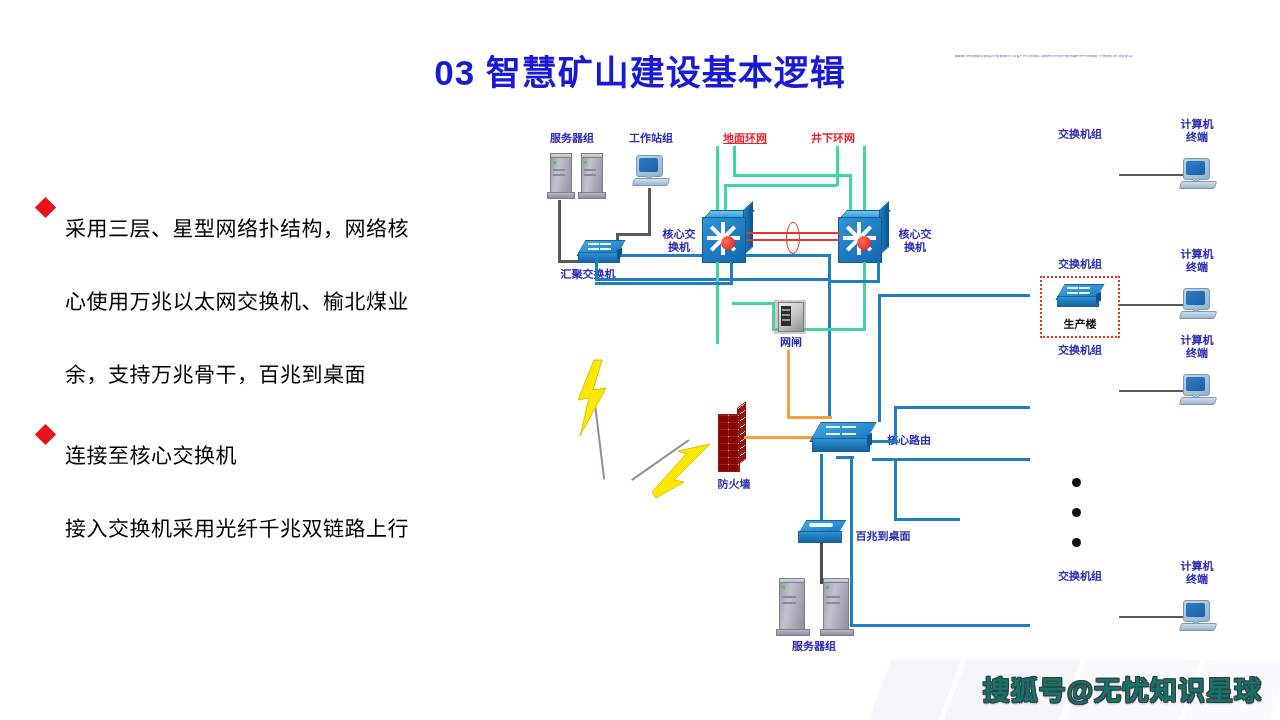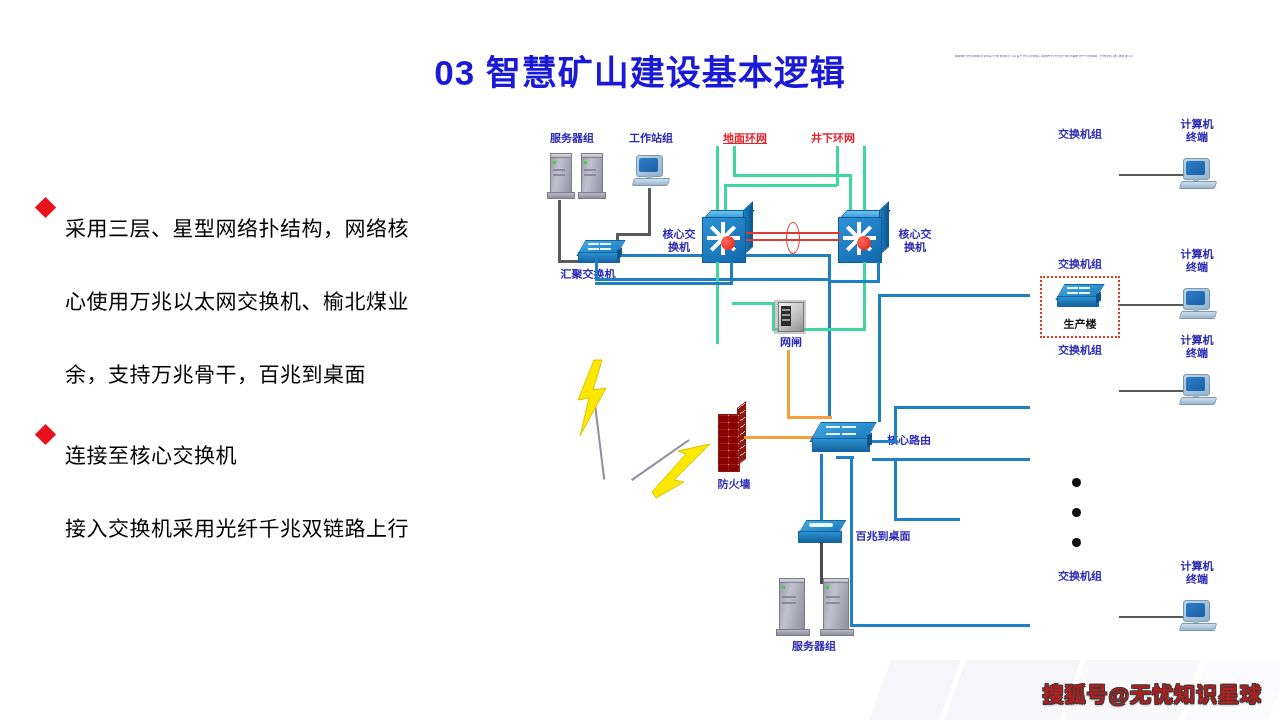--- a/index.html
+++ b/index.html
@@ -183,22 +183,22 @@
   .grp{position:absolute;width:76px;height:58px;border:2.5px dotted #e0381c;}
   .grp .name{position:absolute;left:0;right:0;bottom:5px;text-align:center;
     color:#111;font-size:11px;font-weight:bold;}
 
   
   .dots{position:absolute;}
   .dots i{display:block;width:9px;height:9px;border-radius:50%;background:#111;margin-bottom:21px;}
 
   
   #watermark{
-    position:absolute;right:18px;bottom:12px;font-size:21px;font-weight:bold;
-    color:#b91c1c;letter-spacing:1px;
+    position:absolute;right:18px;bottom:12px;font-size:27px;font-weight:bold;
+    color:#0f766e;letter-spacing:1px;
     text-shadow:
       -1px -1px 0 #3a3a3a, 1px -1px 0 #3a3a3a,
       -1px  1px 0 #3a3a3a, 1px  1px 0 #3a3a3a,
        0    2px 2px rgba(0,0,0,.25);
   }
 </style>
 </head>
 <body>
 
 <div id="slide">

